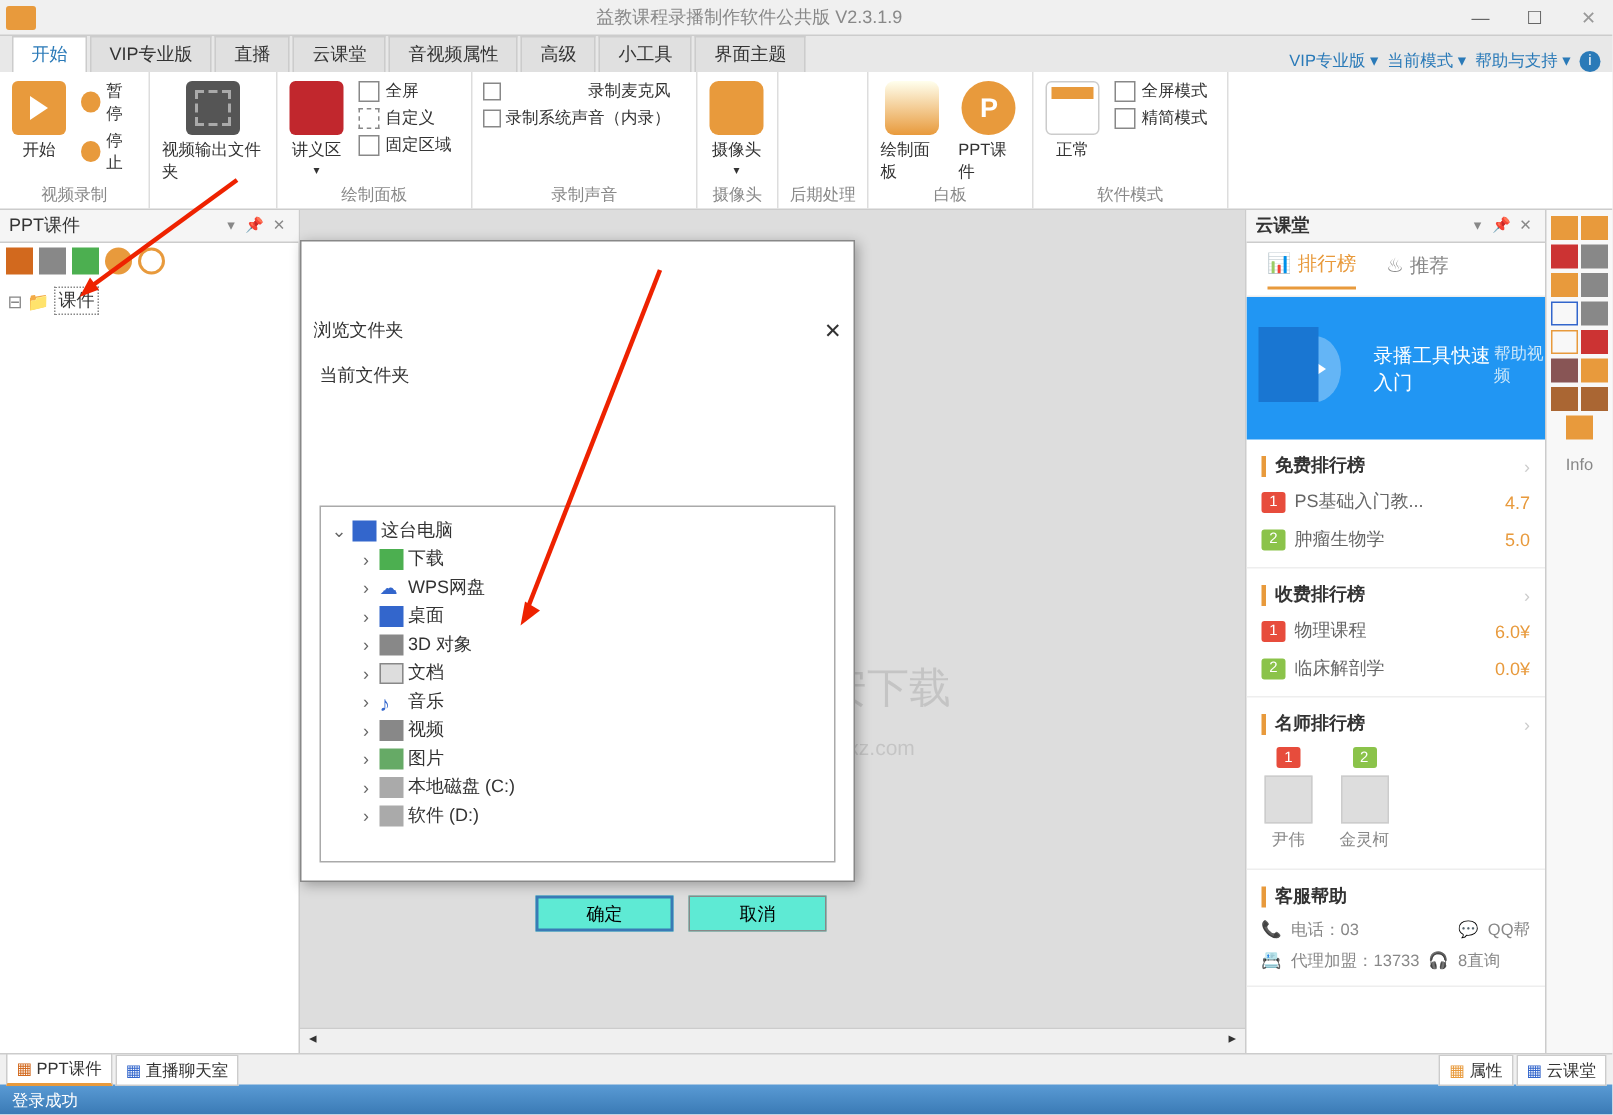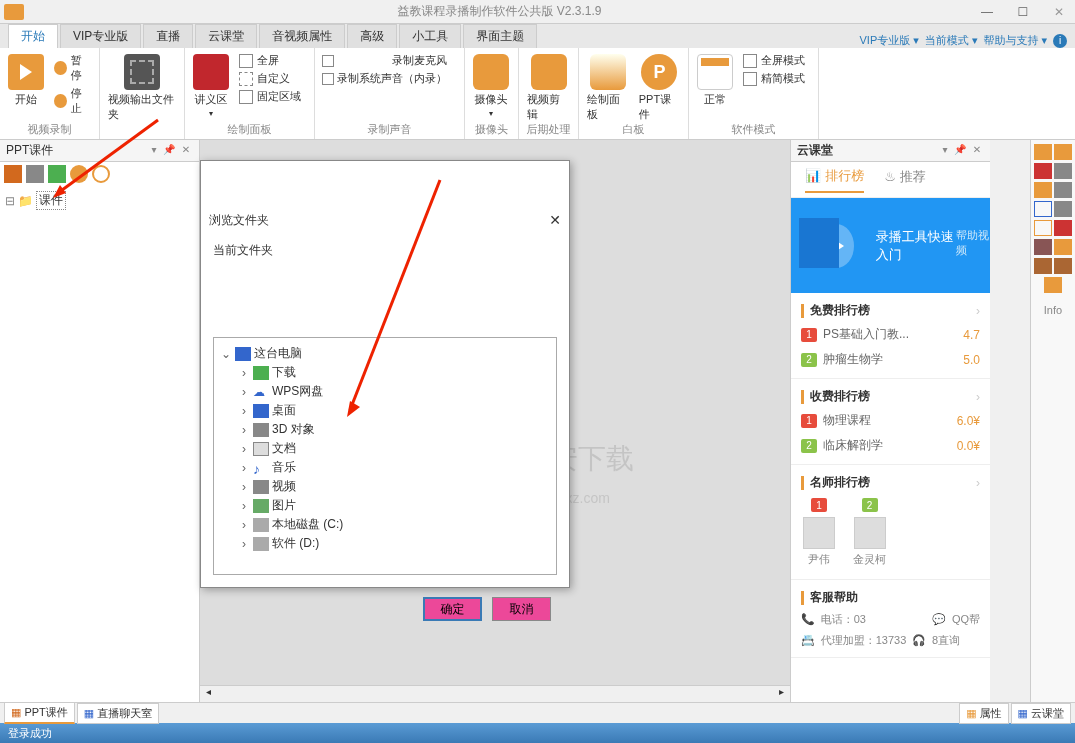--- a/index.html
+++ b/index.html
@@ -56,39 +56,39 @@
 .badge{width:16px;height:14px;border-radius:2px;color:#fff;font-size:10px;display:flex;align-items:center;justify-content:center;}
 .badge.red{background:#e74c3c;}
 .badge.green{background:#8bc34a;}
 .listitem .name{flex:1;color:#666;}
 .listitem .val{color:#e89a3c;}
 .avatars{display:flex;gap:18px;padding:6px 12px;}
 .avatar{display:flex;flex-direction:column;align-items:center;gap:3px;}
 .avatar .img{width:32px;height:32px;background:#ddd;border:1px solid #ccc;}
 .avatar .nm{font-size:11px;color:#888;}
 .suppitem{display:flex;align-items:center;padding:3px 10px;gap:6px;font-size:11px;color:#888;}
-.righttools{width:45px;background:#f8f8f8;border-left:1px solid #ccc;padding:4px 2px;display:flex;flex-direction:column;gap:3px;align-items:center;margin-left:40px;}
+.righttools{width:45px;background:#f8f8f8;border-left:1px solid #ccc;padding:4px 2px;display:flex;flex-direction:column;gap:3px;align-items:center;}
 .righttools .toolrow{display:flex;gap:2px;}
 .righttools .tool{width:18px;height:16px;cursor:pointer;}
 .infolabel{font-size:11px;color:#888;margin-top:8px;}
 .bottomtabs{height:21px;background:#f0f0f0;border-top:1px solid #ccc;display:flex;align-items:center;padding:0 4px;gap:2px;}
 .btab{padding:2px 6px;font-size:11px;cursor:pointer;border:1px solid #ccc;background:#fff;display:flex;align-items:center;gap:3px;}
 .btab.active{border-bottom:2px solid #e89a3c;}
 .statusbar{height:20px;background:linear-gradient(#5a9bd5,#3a7ab5);color:#fff;font-size:11px;padding:3px 8px;}
 .dialog{position:absolute;left:200px;top:160px;width:370px;height:428px;background:#fff;border:1px solid #888;box-shadow:2px 2px 8px rgba(0,0,0,0.3);z-index:100;}
 .dlghead{height:28px;display:flex;align-items:center;padding:0 8px;margin-top:45px;}
 .dlghead .dtitle{flex:1;font-size:12px;}
 .dlghead .dclose{cursor:pointer;font-size:14px;}
 .dlglabel{padding:8px 12px;font-size:12px;}
 .dlgbody{margin:70px 12px 12px 12px;border:1px solid #aaa;height:238px;overflow-x:auto;overflow-y:auto;padding:6px;}
 .drow{display:flex;align-items:center;gap:3px;padding:1px 2px;font-size:12px;white-space:nowrap;}
 .drow .exp{width:12px;text-align:center;color:#666;cursor:pointer;}
 .drow .dicon{width:16px;height:14px;}
 .dlgbtns{display:flex;gap:10px;justify-content:flex-end;padding:10px 18px 0 0;}
-.dlgbtn{width:59px;height:24px;border:1px solid #888;background:#ec4899;cursor:pointer;font-size:12px;}
+.dlgbtn{width:92px;height:24px;border:1px solid #888;background:#5eead4;cursor:pointer;font-size:12px;}
 .dlgbtn.primary{border:2px solid #3a7ab5;}
 .arrow1{position:absolute;z-index:200;pointer-events:none;}
 .arrow1.a{left:48px;top:115px;width:120px;height:85px;}
 .arrow1.b{left:200px;top:175px;width:250px;height:245px;}
 .centerscroll{position:absolute;bottom:0;left:0;right:0;height:17px;background:#f0f0f0;border-top:1px solid #ccc;display:flex;}
 .centerscroll .track{flex:1;}
 .centerscroll .btn{width:17px;text-align:center;font-size:10px;cursor:pointer;}
 .watermark{position:absolute;left:350px;top:300px;opacity:0.2;pointer-events:none;font-size:28px;color:#666;}
 </style>
 </head>
@@ -196,26 +196,20 @@
     <div class="rtop">
         <div class="bigbtn">
           <div class="icon" style="background:#e89a3c;border-radius:6px;"></div>
           <div class="txt">摄像头</div>
           <div style="font-size:8px;">▾</div>
         </div>
       </div>
     <div class="label">摄像头</div>
   </div>
   <div class="rgroup" style="width:60px;">
-    <div class="rtop">
-        <div class="bigbtn">
-          <div class="icon" style="background:#e89a3c;border-radius:6px;"></div>
-          <div class="txt">视频剪辑</div>
-        </div>
-      </div>
     <div class="label">后期处理</div>
   </div>
   <div class="rgroup" style="width:110px;">
     <div class="rtop">
       <div class="bigbtn">
           <div class="icon" style="background:linear-gradient(#ffe,#e89a3c);border-radius:6px;"></div>
           <div class="txt">绘制面板</div>
         </div>
       <div class="bigbtn">
           <div class="icon" style="background:#e89a3c;border-radius:50%;color:#fff;display:flex;align-items:center;justify-content:center;font-size:18px;font-weight:bold;">P</div>

